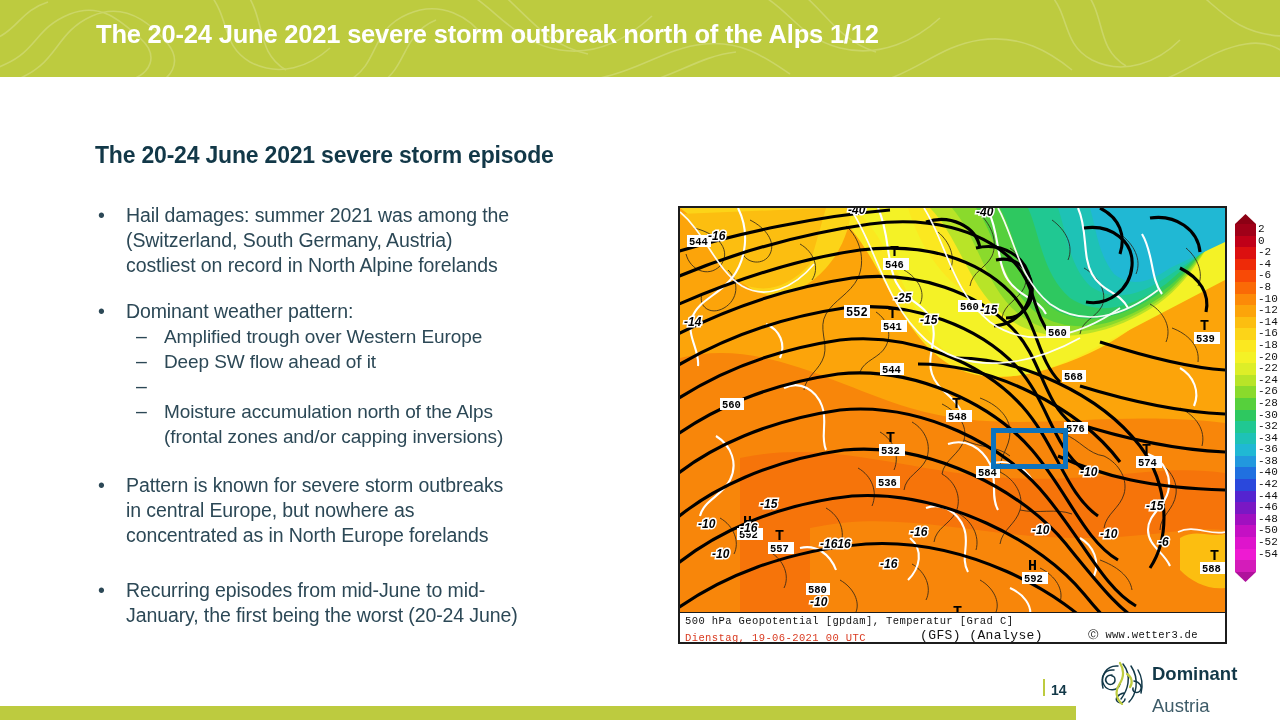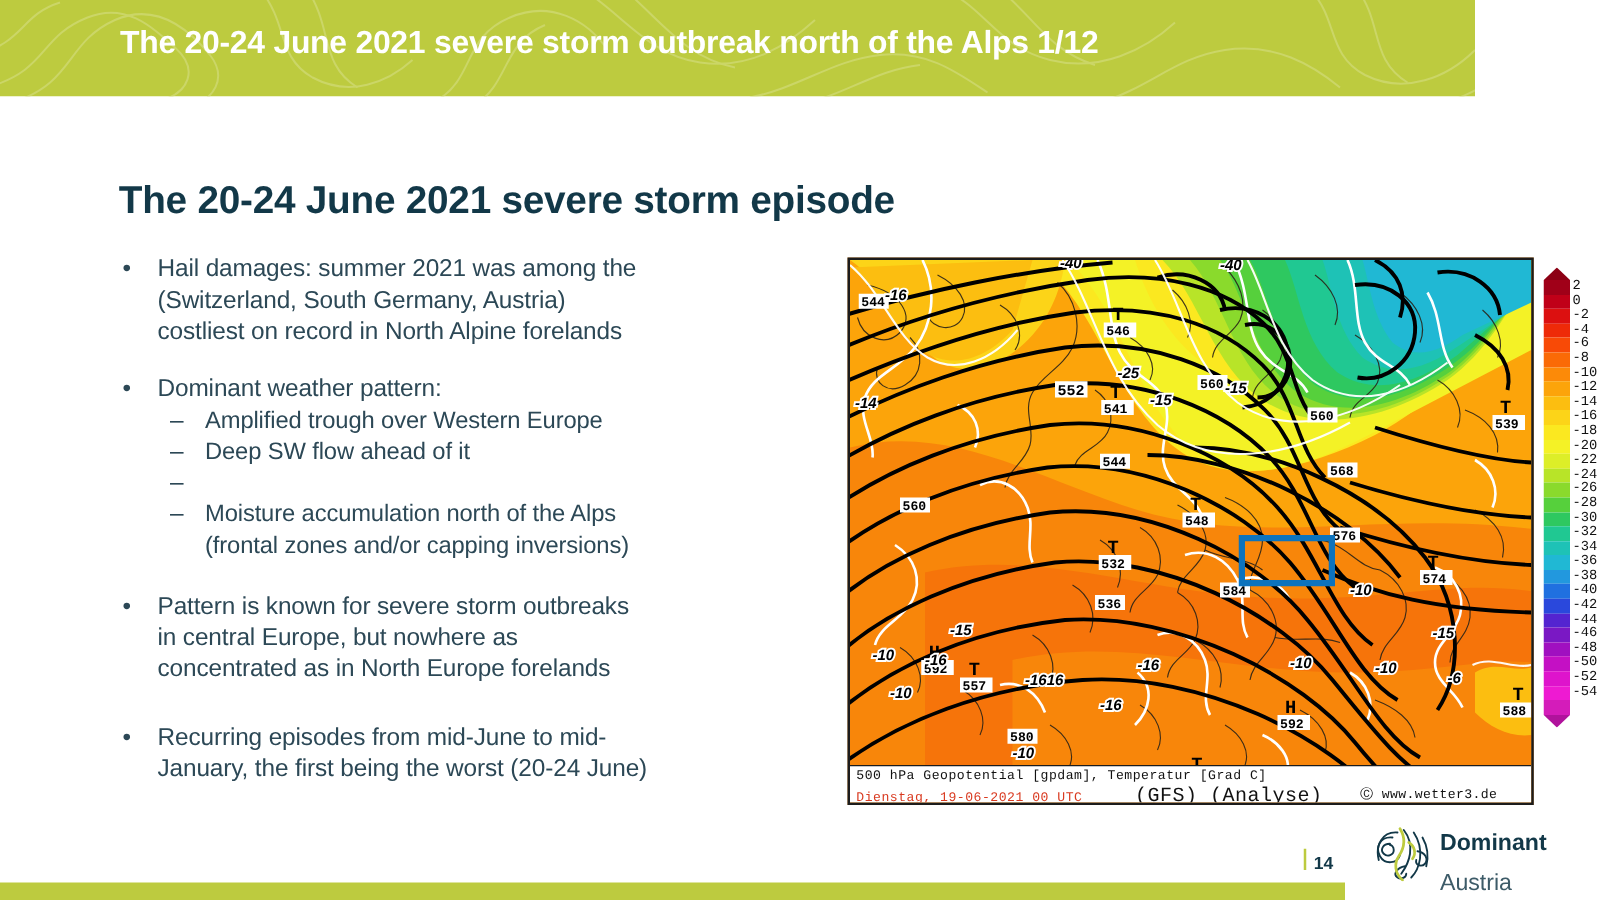--- a/index.html
+++ b/index.html
@@ -6,34 +6,34 @@
   html,body { width:1280px; height:720px; }
   body {
     font-family:"Liberation Sans", sans-serif;
     background:#ffffff;
     position:relative;
     overflow:hidden;
   }
 
   
   .header-bar{
-    position:absolute; left:0; top:0; width:1180px; height:77px;
+    position:absolute; left:0; top:0; width:1280px; height:77px;
     background:#bdcb3f; overflow:hidden;
   }
   .header-topo{ position:absolute; left:0; top:0; width:1280px; height:77px; }
   .header-title{
     position:absolute; left:96px; top:20px;
     font-size:25.5px; font-weight:bold; color:#ffffff;
     letter-spacing:-0.2px; white-space:nowrap;
   }
 
   
   .slide-title{
     position:absolute; left:95px; top:142px;
-    font-size:31px; font-weight:bold; color:#123848;
+    font-size:23px; font-weight:bold; color:#123848;
     letter-spacing:-0.2px; white-space:nowrap;
   }
 
   
   .bullets{ position:absolute; left:95px; top:203px; width:570px; }
   .b-block{ margin-bottom:21px; }
   .b-row{ display:flex; align-items:flex-start; }
   .b-mark{
     width:31px; flex:0 0 31px; color:#2c4856;
     font-size:19.5px; line-height:25px; text-align:left; padding-left:3px;
@@ -59,21 +59,21 @@
     position:absolute; left:0; bottom:0; width:545px; height:30px;
     background:#ffffff; border-top:1px solid #1c1c1c;
     font-family:"Liberation Mono", monospace; overflow:hidden;
   }
   .cap-l1{
     position:absolute; left:5px; top:2px; font-size:10.5px; color:#111;
     letter-spacing:0.4px; white-space:nowrap;
   }
   .cap-l2{ position:absolute; left:5px; top:15px; white-space:nowrap; }
   .cap-date{ font-size:10.5px; color:#d93a20; letter-spacing:0.4px; }
-  .cap-mod{ position:absolute; left:228px; top:15px; font-size:16px; color:#111; letter-spacing:0.4px; white-space:nowrap; }
+  .cap-mod{ position:absolute; left:240px; top:15px; font-size:13px; color:#111; letter-spacing:0.4px; white-space:nowrap; }
   .cap-src{ position:absolute; left:408px; top:15px; font-size:10.5px; color:#111; letter-spacing:0.3px; white-space:nowrap; }
 
   
   .hl-box{
     position:absolute; left:313px; top:222px; width:76px; height:40px;
     border:5px solid #0d73bd; background:transparent;
   }
 
   
   .cbar{ position:absolute; left:1235px; top:214px; width:45px; height:400px; }

